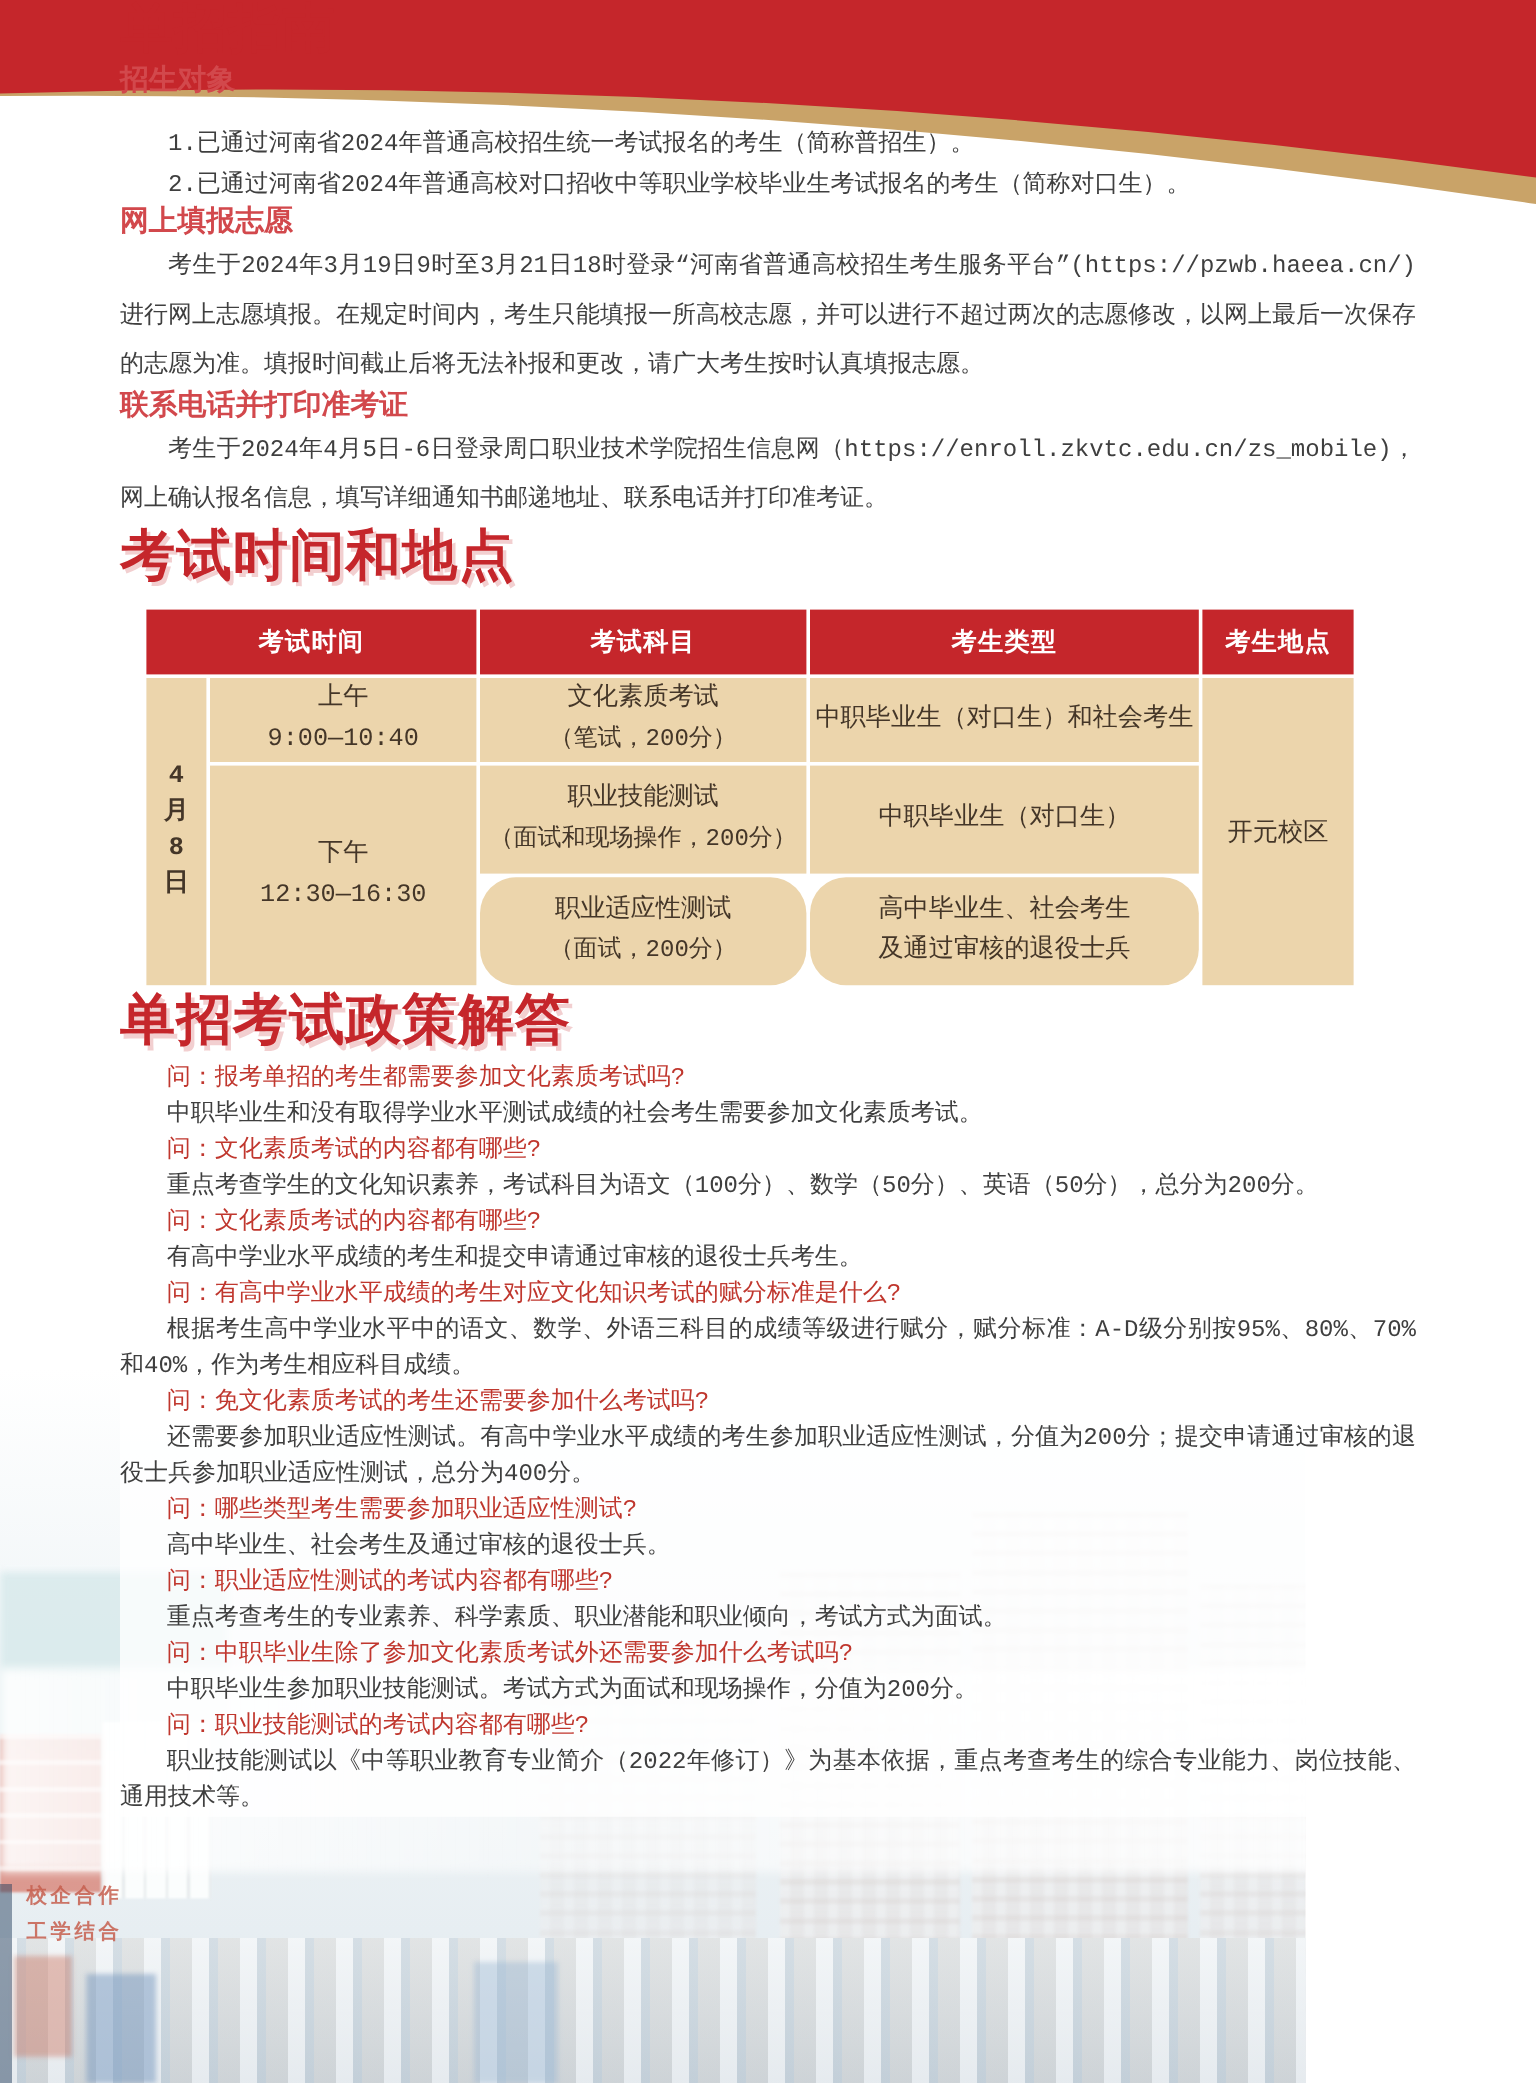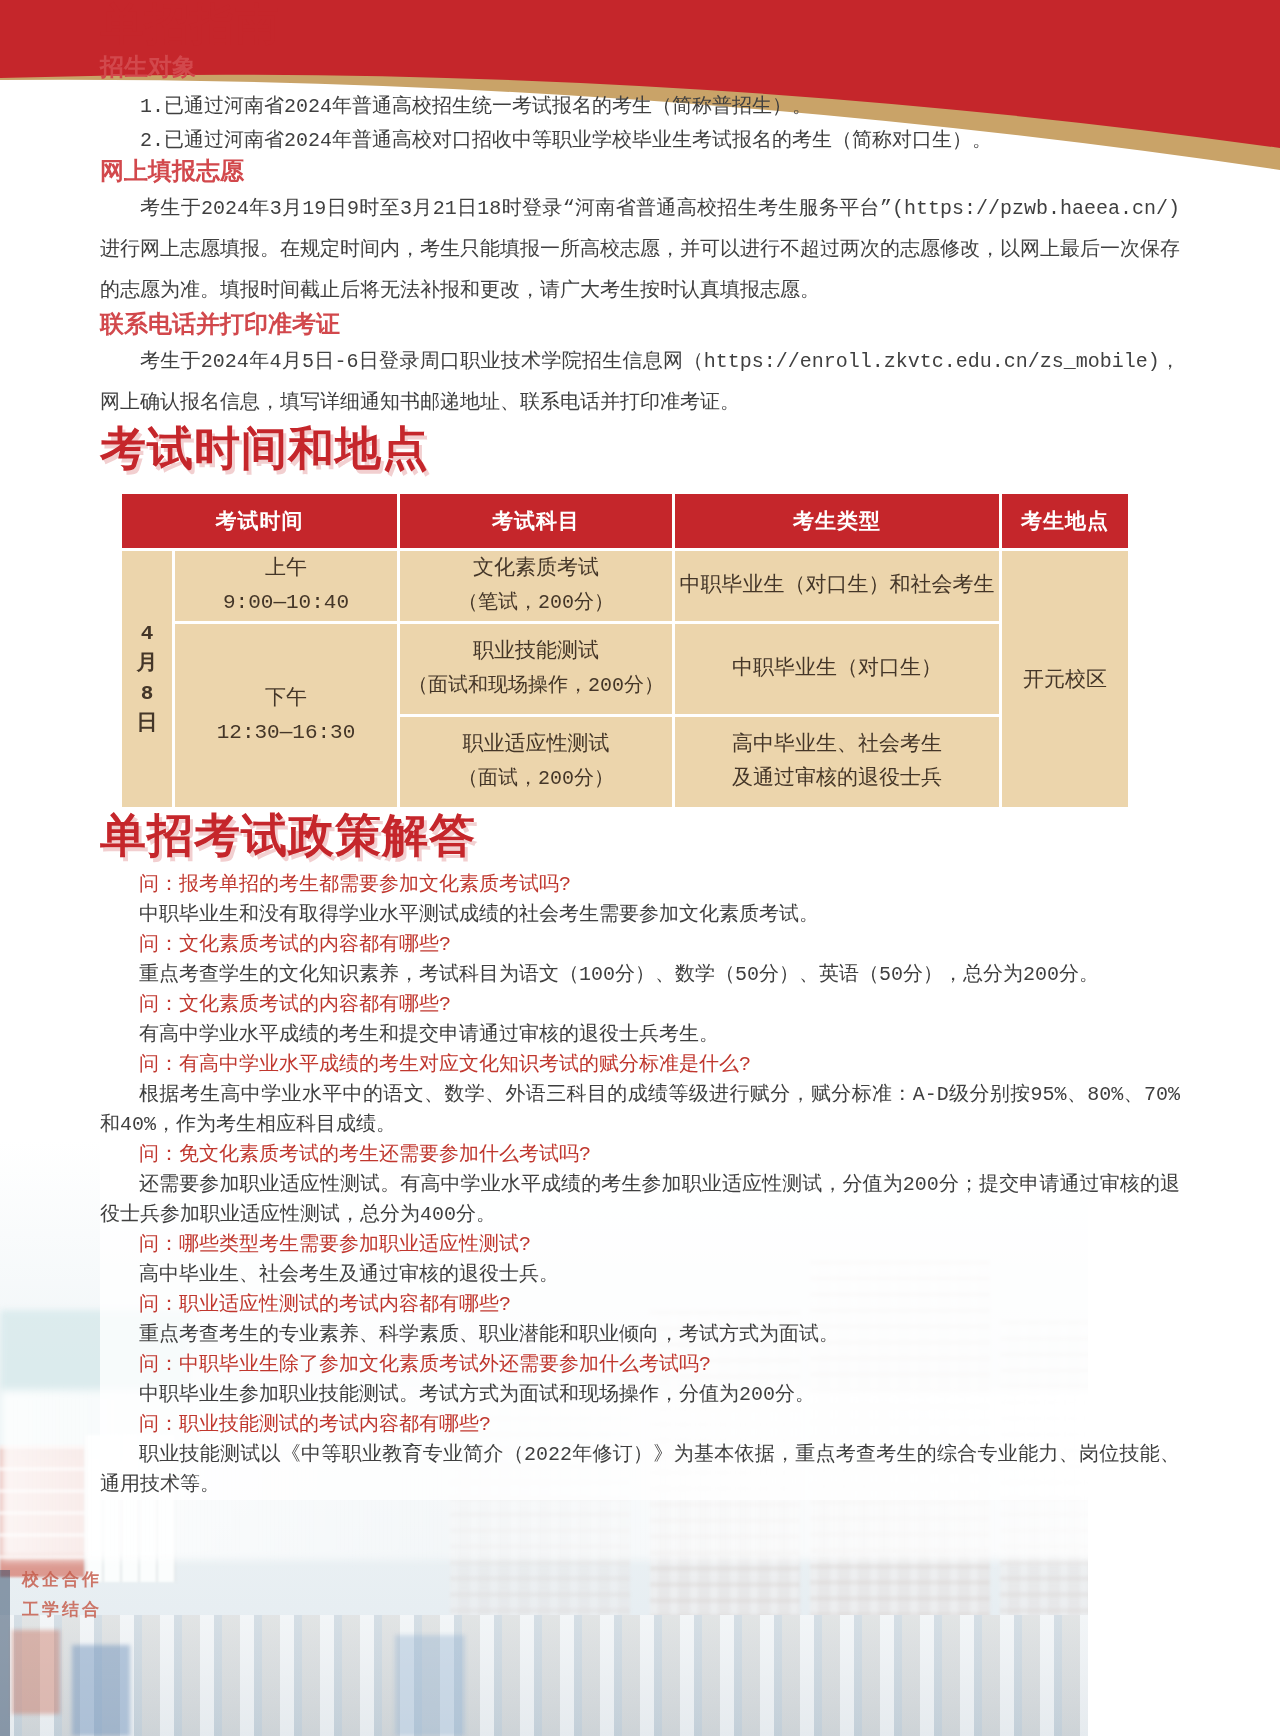--- a/index.html
+++ b/index.html
@@ -12,32 +12,32 @@
   
   .content{position:absolute;left:100px;top:0;width:1080px;z-index:3;font-family:Liberation Mono, monospace;}
   h1.sec{margin:0;font-weight:bold;color:#c5262b;letter-spacing:1px;}
   .guide-title{margin-top:104px;font-size:44px;line-height:54px;}
   .exam-title{margin-top:6px;font-size:46px;line-height:58px;text-shadow:3px 4px 0 rgba(197,38,43,.22);}
   .qa-title{margin-top:28px;font-size:46px;line-height:58px;text-shadow:3px 4px 0 rgba(197,38,43,.22);}
   h2.sub{margin:0;font-size:24px;line-height:30px;font-weight:bold;color:#d2484c;}
   .sub1{margin-top:18px;}
   .sub2{margin-top:10px;}
   .sub3{margin-top:8px;}
-  .items{margin-top:6px;}
+  .items{margin-top:20px;}
   .items .item{margin:0;font-size:20px;line-height:34px;color:#3f3f3f;text-indent:40px;}
   p.para{margin:0;font-size:20px;line-height:41px;color:#3f3f3f;text-indent:40px;text-align:justify;}
   .para1{margin-top:4px;}
   
   table.exam{margin-top:10px;margin-left:19px;border-collapse:separate;border-spacing:3px;}
   table.exam th{background:#c5262b;color:#ffffff;font-size:21px;font-weight:bold;height:52px;letter-spacing:1px;}
   table.exam td{background:#ecd5ac;color:#443628;font-size:21px;text-align:center;vertical-align:middle;}
   td.c-date span{display:block;line-height:30px;font-size:21px;font-weight:600;}
   .l1,.l2{display:block;line-height:34px;white-space:nowrap;}
   .l2{font-size:20px;}
-  .r1 td{height:68px;} .r2 td{height:88px;} .r3 td{height:88px;}
+  .r1 td{height:68px;} .r2 td{height:88px;} .r3 td{height:88px;border-radius:30px;}
   
   .qa{margin-top:2px;background:rgba(255,255,255,.78);}
   .qa p{margin:0;font-size:20px;line-height:30px;text-indent:39px;text-align:justify;}
   .qa .q{color:#c0372e;}
   .qa .a{color:#3f3f3f;}
   
   .photo{position:absolute;left:0;top:1140px;width:1088px;height:596px;z-index:0;overflow:hidden;}
   .photo>div{position:absolute;}
   .ph-base{inset:0;background:linear-gradient(180deg,rgba(238,244,246,0) 0%,rgba(234,241,244,.5) 28%,rgba(228,236,240,.8) 70%,rgba(222,231,238,.9) 100%);}
   .ph-sky{left:0;top:170px;width:190px;height:150px;background:#d8eaec;opacity:.85;filter:blur(3px);}

